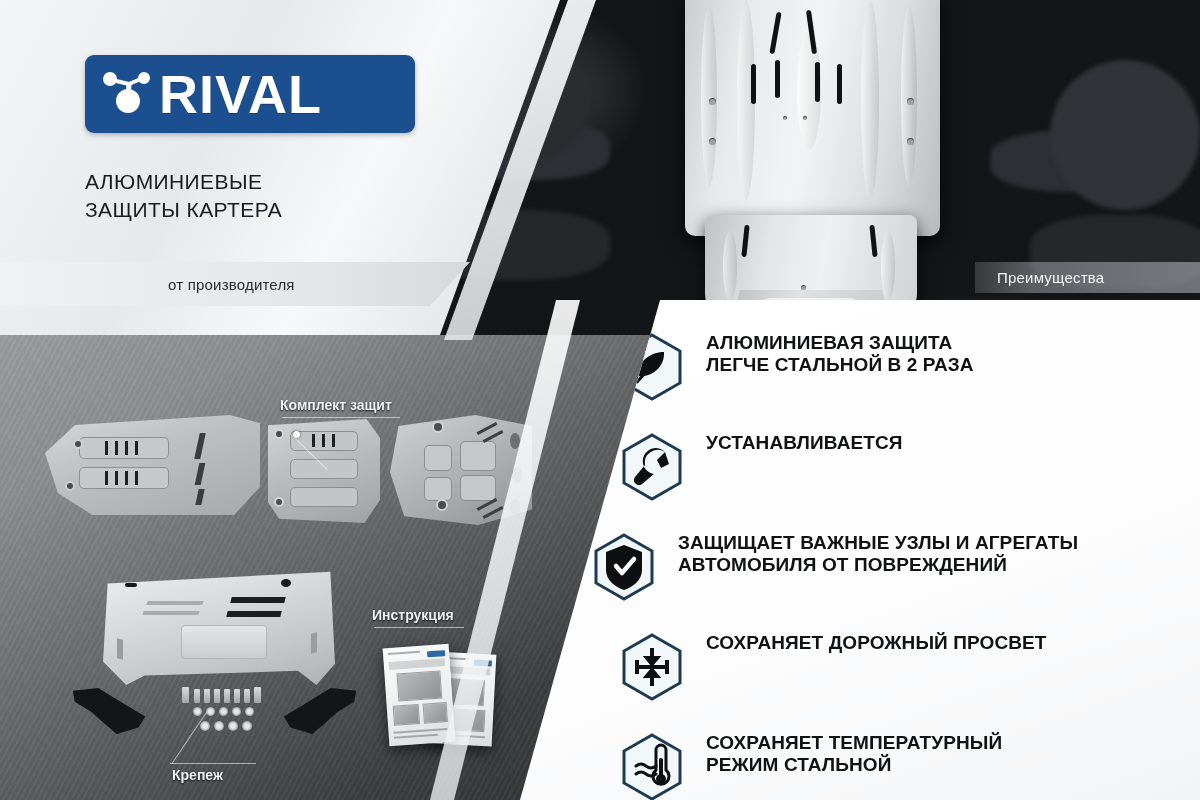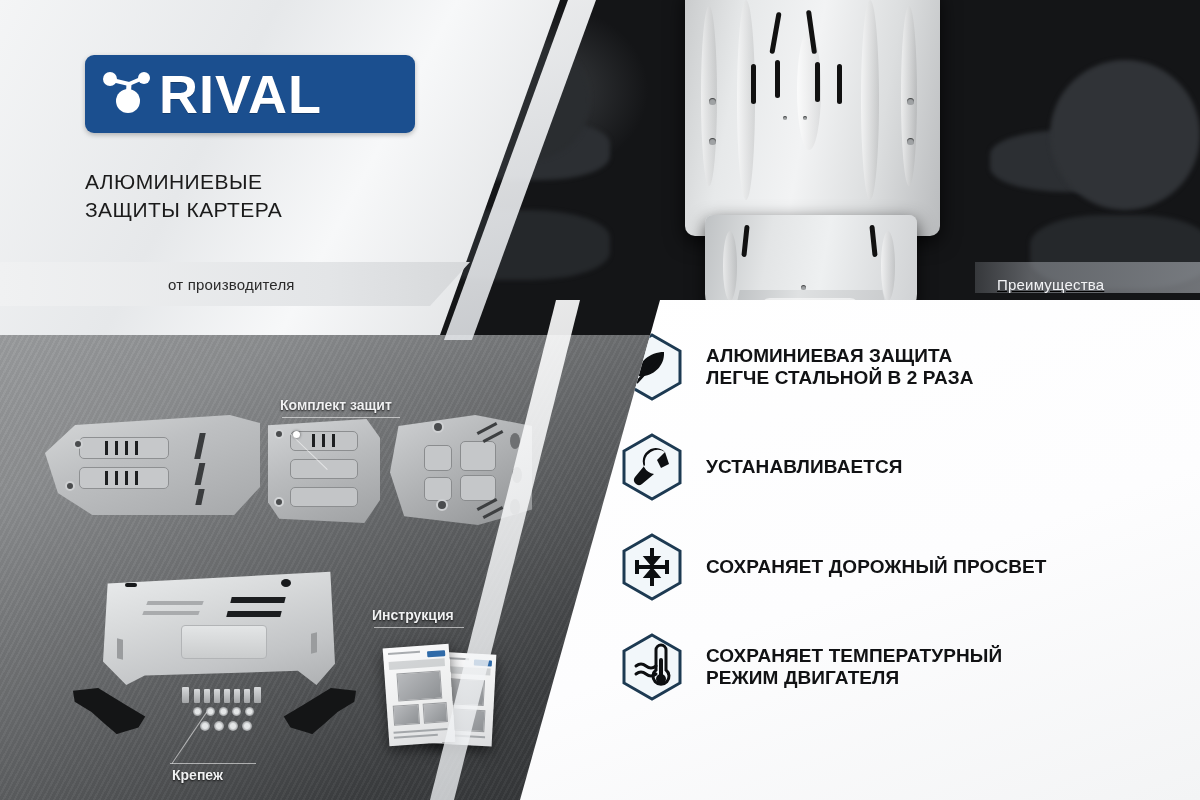--- a/index.html
+++ b/index.html
@@ -74,21 +74,21 @@
     display:flex; align-items:center;
   }
   .sub-strip span {
     margin-left:168px; color:#2a2a2a; font-size:15px; letter-spacing:.2px;
   }
 
   
   .adv-tag {
     position:absolute; left:975px; top:262px; width:225px; height:31px;
     background:linear-gradient(90deg,rgba(118,122,128,.35) 0%,rgba(150,154,160,.55) 25%,rgba(168,172,178,.62) 100%);
-    display:flex; align-items:flex-end; z-index:4;text-decoration:underline;
+    display:flex; align-items:center; z-index:4;
   }
   .adv-tag span { margin-left:22px; color:#f2f3f5; font-size:15px; letter-spacing:.2px; }
 
   
   .prod-panel {
     position:absolute; left:0; top:335px; width:660px; height:543px;
     background:linear-gradient(150deg,#9a9c9e 0%,#8b8d8f 18%,#5f6163 48%,#3c3e40 72%,#2b2d2f 100%);
     z-index:2;
   }
   .prod-grain { position:absolute; inset:0;
@@ -115,21 +115,21 @@
   .washer { position:absolute; border-radius:50%; background:radial-gradient(circle,#e4e6e7 35%,#9a9c9e 70%,#767879 100%); }
 
   
   .feat-panel {
     position:absolute; left:520px; top:300px; width:680px; height:500px;
     background:linear-gradient(160deg,#ffffff 0%,#fdfdfe 55%,#f3f4f5 100%);
     clip-path:polygon(140px 0, 680px 0, 680px 500px, 0 500px);
     z-index:5;
   }
   .feat-list { position:absolute; left:100px; top:32px; width:570px; }
-  .feat-row { display:flex; align-items:center; margin-bottom:30px; }
+  .feat-row { display:flex; margin-bottom:30px; }
   .hexwrap { position:relative; width:64px; height:70px; flex:0 0 64px; margin-right:22px; }
   .hexwrap svg { position:absolute; left:0; top:0; }
   .feat-txt {
     color:#111214; font-size:19px; font-weight:bold; line-height:1.18; letter-spacing:.1px;
   }
   .feat-txt .l2 { display:block; }
 
   
   .accent-diag {
     position:absolute; left:430px; top:300px; width:210px; height:500px;
@@ -371,20 +371,33 @@
           <svg width="64" height="70" viewBox="0 0 64 70">
             <polygon points="32,3 60,19 60,51 32,67 4,51 4,19" fill="#f2f7fa" stroke="#1d3a52" stroke-width="3"></polygon>
             <path d="M45 20 a13 13 0 1 0 -11 22 L22 52 a5 5 0 0 1 -7 -7 L25 33 a13 13 0 0 1 20 -13 L37 28 l4 8 l8 -4 Z" fill="#0d0f11"></path>
           </svg>
         </div>
         <div class="feat-txt">
           <span class="l1">УСТАНАВЛИВАЕТСЯ</span>
         </div>
       </div>
 
+      <div class="feat-row" style="margin-left:-28px;">
+        <div class="hexwrap">
+          <svg width="64" height="70" viewBox="0 0 64 70">
+            <polygon points="32,3 60,19 60,51 32,67 4,51 4,19" fill="#f2f7fa" stroke="#1d3a52" stroke-width="3"></polygon>
+            <path d="M32 13 L50 20 V38 C50 48 41 55 32 58 C23 55 14 48 14 38 V20 Z" fill="#0d0f11"></path>
+            <path d="M24 34 l6 7 l12 -14" fill="none" stroke="#ffffff" stroke-width="4.5" stroke-linecap="round" stroke-linejoin="round"></path>
+          </svg>
+        </div>
+        <div class="feat-txt">
+          <span class="l1">ЗАЩИЩАЕТ ВАЖНЫЕ УЗЛЫ И АГРЕГАТЫ</span>
+          <span class="l2">АВТОМОБИЛЯ ОТ ПОВРЕЖДЕНИЙ</span>
+        </div>
+      </div>
 
       <div class="feat-row">
         <div class="hexwrap">
           <svg width="64" height="70" viewBox="0 0 64 70">
             <polygon points="32,3 60,19 60,51 32,67 4,51 4,19" fill="#f2f7fa" stroke="#1d3a52" stroke-width="3"></polygon>
             <rect x="15" y="33" width="34" height="4" fill="#0d0f11"></rect>
             <rect x="15" y="28" width="4" height="14" fill="#0d0f11"></rect>
             <rect x="45" y="28" width="4" height="14" fill="#0d0f11"></rect>
             <path d="M32 16 v12 M32 32 l-5 -6 h10 Z" stroke="#0d0f11" stroke-width="4" fill="#0d0f11"></path>
             <path d="M32 54 v-12 M32 38 l-5 6 h10 Z" stroke="#0d0f11" stroke-width="4" fill="#0d0f11"></path>
@@ -401,20 +414,20 @@
             <polygon points="32,3 60,19 60,51 32,67 4,51 4,19" fill="#f2f7fa" stroke="#1d3a52" stroke-width="3"></polygon>
             <path d="M36 18 a5 5 0 0 1 10 0 v20 a8 8 0 1 1 -10 0 Z" fill="none" stroke="#0d0f11" stroke-width="3"></path>
             <rect x="39" y="26" width="4" height="20" rx="2" fill="#0d0f11"></rect>
             <circle cx="41" cy="47" r="5" fill="#0d0f11"></circle>
             <path d="M16 34 q5 -4 10 0 t10 0" fill="none" stroke="#0d0f11" stroke-width="3" stroke-linecap="round"></path>
             <path d="M16 42 q5 -4 10 0 t10 0" fill="none" stroke="#0d0f11" stroke-width="3" stroke-linecap="round"></path>
           </svg>
         </div>
         <div class="feat-txt">
           <span class="l1">СОХРАНЯЕТ ТЕМПЕРАТУРНЫЙ</span>
-          <span class="l2">РЕЖИМ ДВИГАТЕЛЯ</span>
+          <span class="l2">РЕЖИМ СТАЛЬНОЙ</span>
         </div>
       </div>
 
     </div>
   </div>
 
 </div>
 
 </body></html>

